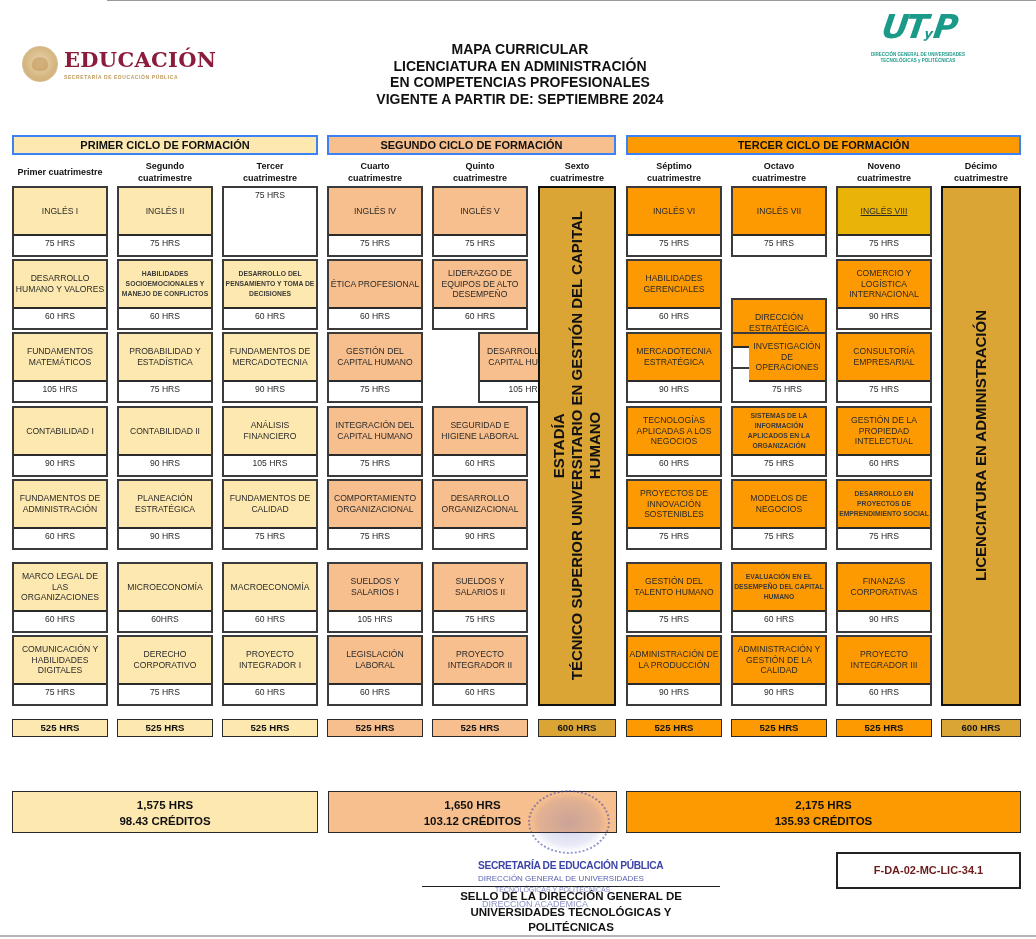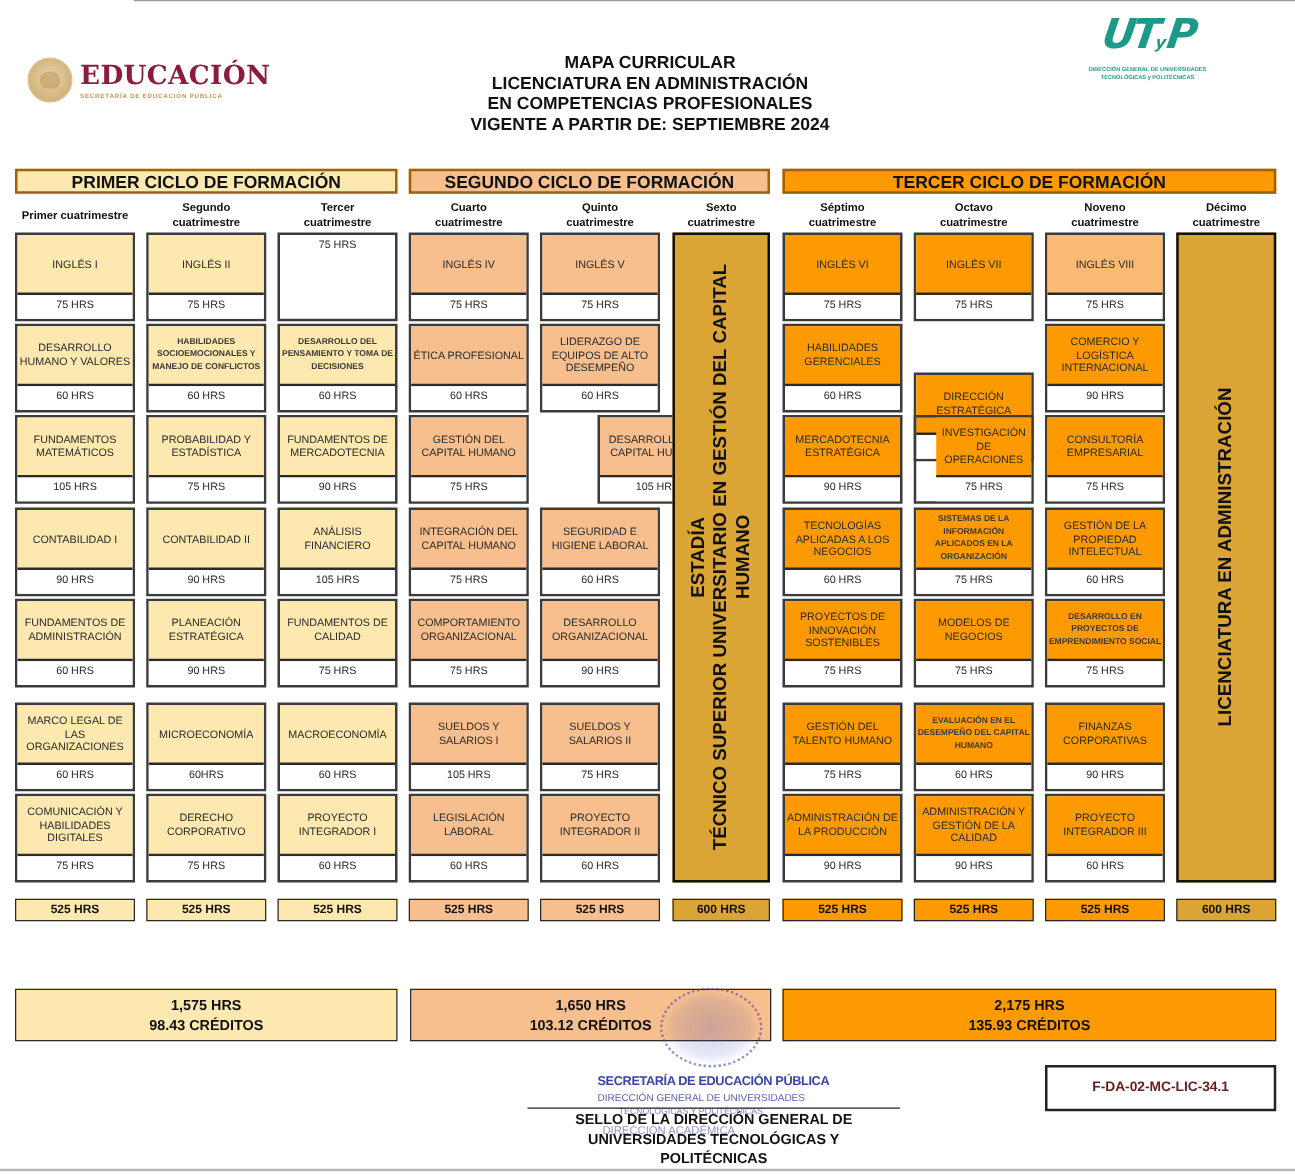--- a/index.html
+++ b/index.html
@@ -19,21 +19,21 @@
   
   .utp-logo { position: absolute; left: 868px; top: 10px; width: 100px; text-align: center; }
   .utp-mark { font-family: "DejaVu Sans", sans-serif; font-weight: bold; font-style: italic; font-size: 33px; color: #1b9a8a; letter-spacing: -3px; line-height: 34px; transform: skewX(-8deg); }
   .utp-mark .y { font-size: 13px; letter-spacing: 0; }
   .utp-sub { font-size: 4.5px; font-weight: bold; color: #1b9a8a; line-height: 6px; margin-top: 1px; }
 
   
   .title-block { position: absolute; left: 330px; top: 41px; width: 380px; text-align: center; font-weight: bold; font-size: 14px; line-height: 16.5px; color: #111; }
 
   
-  .cycle-hdr { position: absolute; top: 135px; height: 20px; border: 2px solid #a16207; font-weight: bold; font-size: 14px; text-align: center; line-height: 16px; color: #111; }
+  .cycle-hdr { position: absolute; top: 135px; height: 20px; border: 2px solid #3b82f6; font-weight: bold; font-size: 11px; text-align: center; line-height: 16px; color: #111; }
 
   
   .col-lbl { position: absolute; top: 159px; height: 26px; font-weight: bold; font-size: 9px; text-align: center; line-height: 12px; color: #111; display: flex; align-items: center; justify-content: center; }
 
   
   .card { position: absolute; width: 96px; height: 71px; border: 2px solid #3b3b3b; display: flex; flex-direction: column; }
   .card .name { flex: 1; display: flex; align-items: center; justify-content: center; text-align: center; font-size: 8.6px; line-height: 10.6px; color: #2a2a2a; padding: 0 1px; border-bottom: 2px solid #2a2a2a; }
   .card .name.small { font-size: 6.8px; line-height: 10px; font-weight: bold; color: #3a3a3a; }
   .card .hrs { height: 19px; background: #ffffff; text-align: center; font-size: 8.6px; line-height: 14px; color: #2a2a2a; }
 
@@ -289,21 +289,21 @@
     </div>
     <div class="card" style="left: 731px; top: 562px;">
       <div class="name small" style="background: rgb(254, 154, 1);">EVALUACIÓN EN EL DESEMPEÑO DEL CAPITAL HUMANO</div>
       <div class="hrs">60 HRS</div>
     </div>
     <div class="card" style="left: 731px; top: 635px;">
       <div class="name" style="background: rgb(254, 154, 1);">ADMINISTRACIÓN Y GESTIÓN DE LA CALIDAD</div>
       <div class="hrs">90 HRS</div>
     </div>
     <div class="card" style="left: 836px; top: 186px;">
-      <div class="name" style="background: #fdba74;">INGLÉS  VIII</div>
+      <div class="name" style="background: #eab308; text-decoration: underline;">INGLÉS  VIII</div>
       <div class="hrs">75 HRS</div>
     </div>
     <div class="card" style="left: 836px; top: 259px;">
       <div class="name" style="background: rgb(254, 154, 1);">COMERCIO Y LOGÍSTICA INTERNACIONAL</div>
       <div class="hrs">90 HRS</div>
     </div>
     <div class="card" style="left: 836px; top: 332px;">
       <div class="name" style="background: rgb(254, 154, 1);">CONSULTORÍA EMPRESARIAL</div>
       <div class="hrs">75 HRS</div>
     </div>

